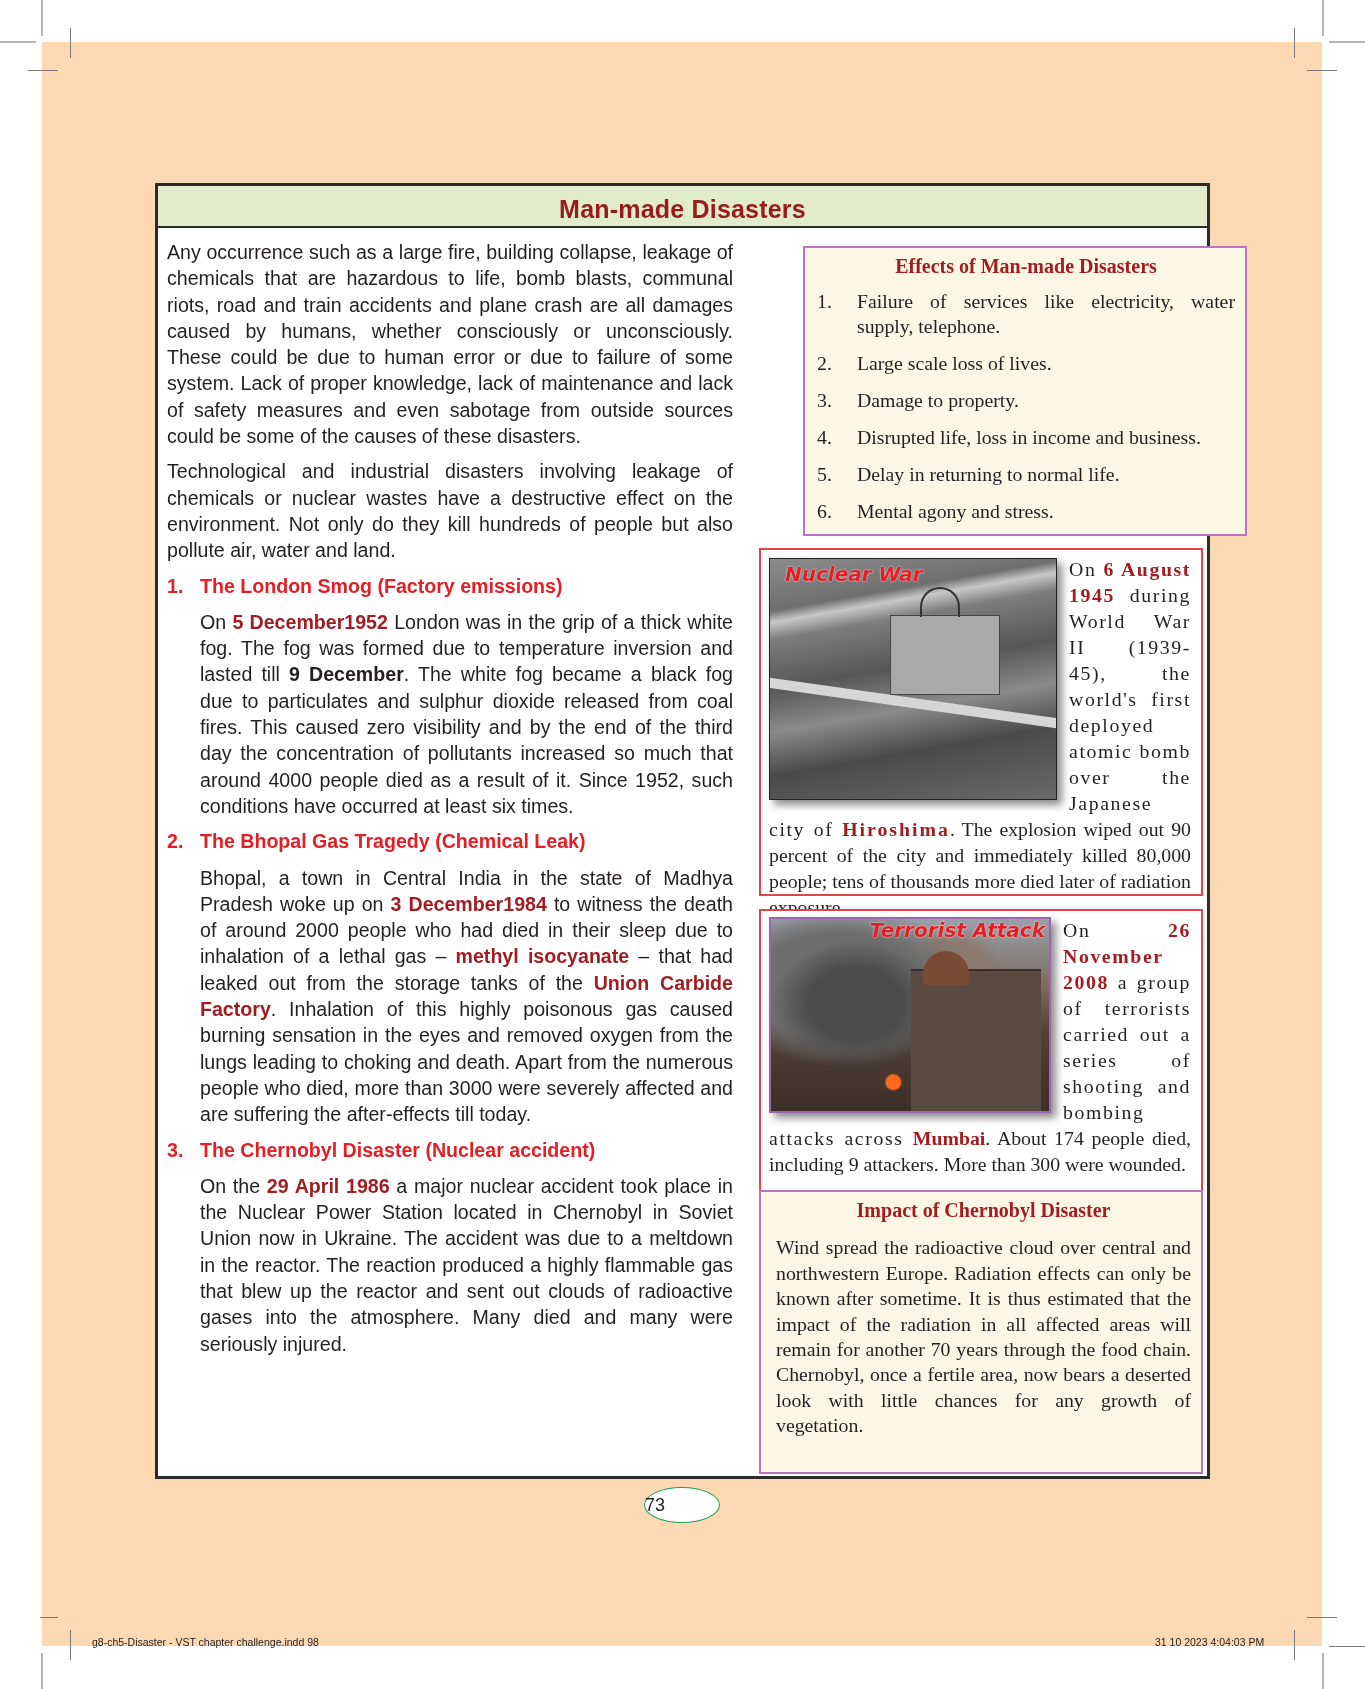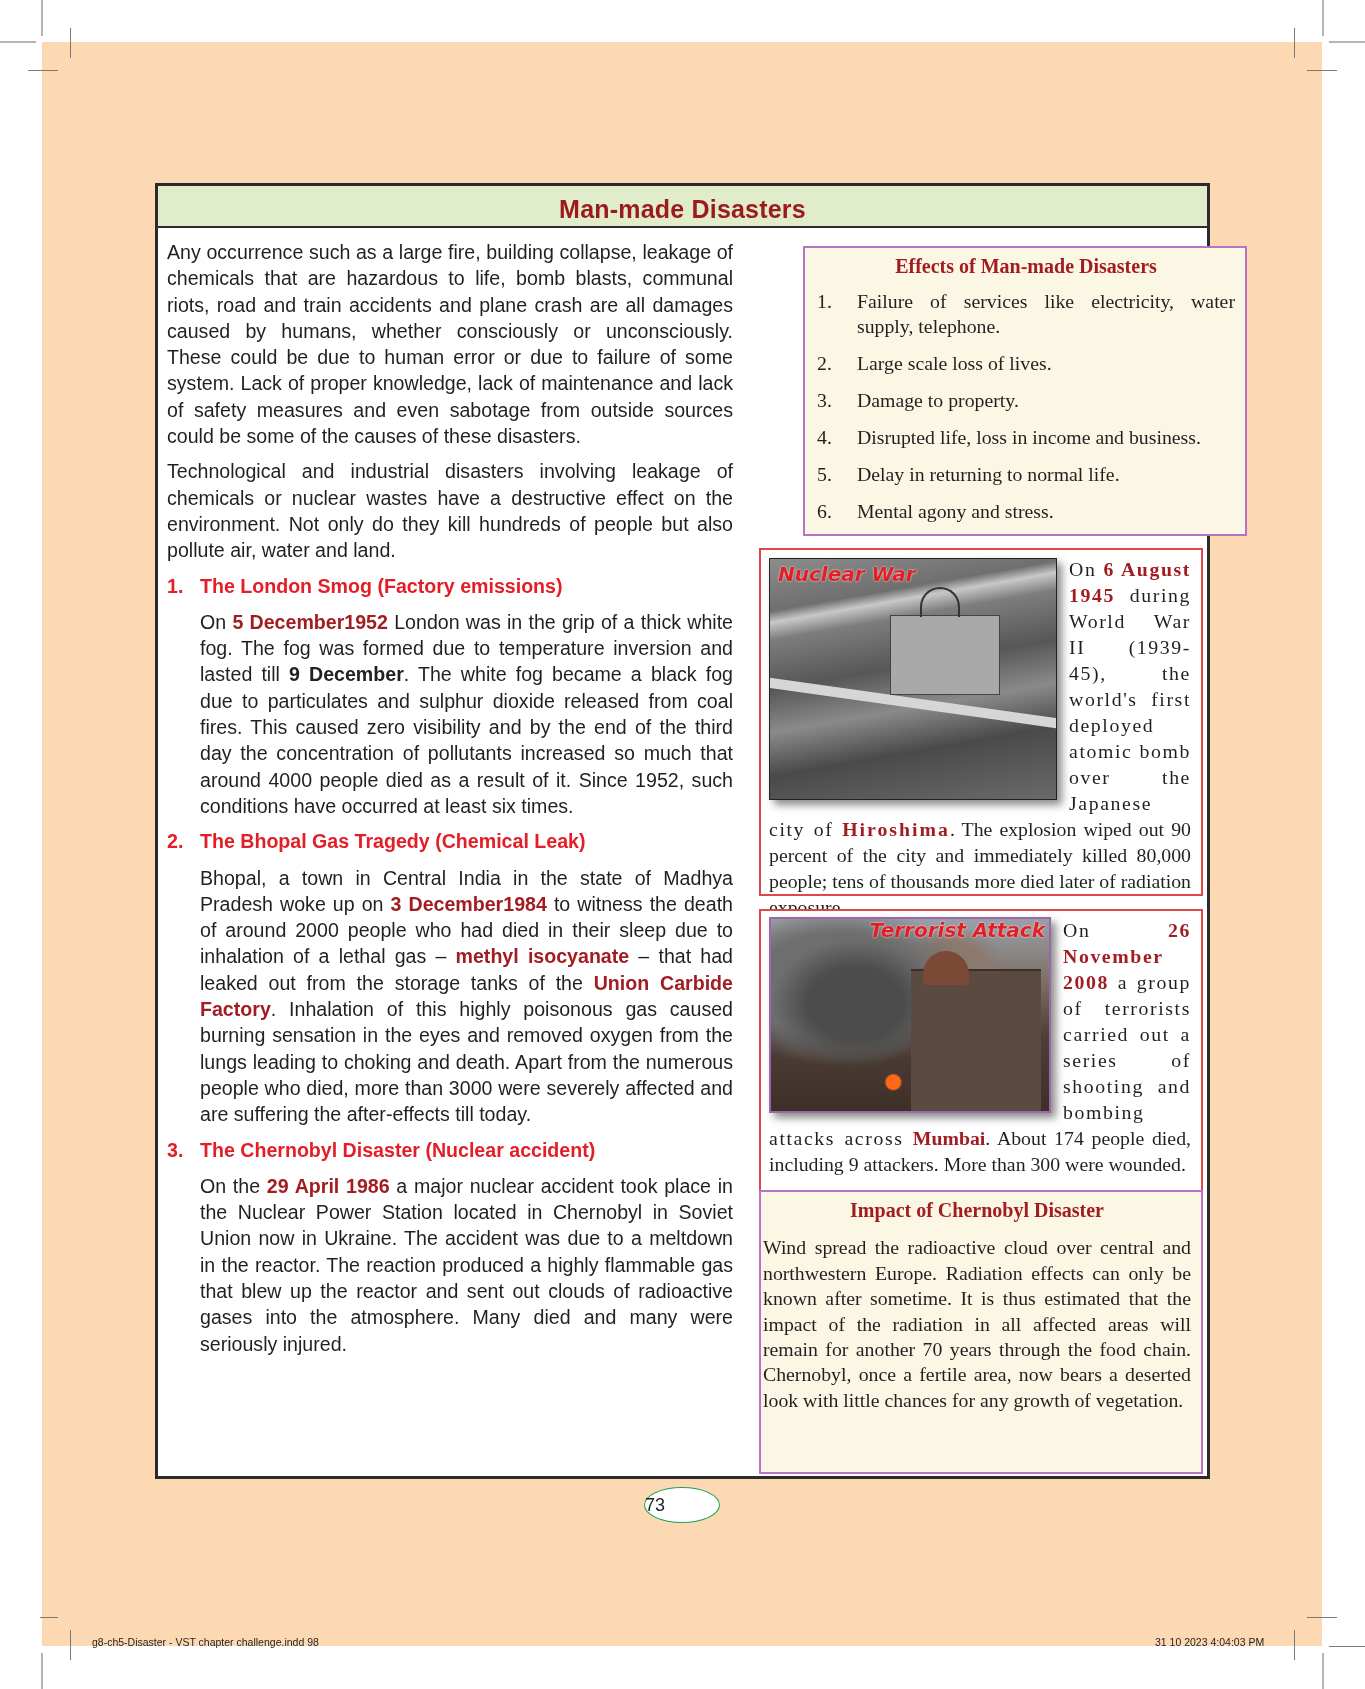--- a/index.html
+++ b/index.html
@@ -35,33 +35,33 @@
   .terror-box { top: 723px; height: 332px; }
   .photo { float: left; margin: 0 12px 4px 0; position: relative; box-shadow: 5px 5px 8px rgba(0,0,0,0.45); overflow: hidden; }
   .photo-nuclear { width: 288px; height: 242px; margin-top: 2px; border: 1px solid #222; background:
       radial-gradient(ellipse at 60% 35%, #d9d9d9 0 8%, transparent 9%),
       linear-gradient(170deg, #8c8c8c 0%, #6f6f6f 18%, #c8c8c8 22%, #7d7d7d 28%, #575757 45%, #8a8a8a 60%, #4a4a4a 75%, #6a6a6a 100%); }
   .photo-terror { width: 282px; height: 196px; border: 2px solid #9a68a8; background:
       radial-gradient(circle at 44% 85%, #ff6a1a 0 3%, transparent 4%),
       radial-gradient(ellipse at 25% 35%, #6e6e6e 0 30%, transparent 45%),
       radial-gradient(ellipse at 65% 25%, #8c7a6e 0 12%, transparent 20%),
       linear-gradient(180deg, #9aa0a8 0%, #7a6c62 35%, #4f4038 60%, #3d2f28 100%); }
-  .photo-label { position: absolute; font-family: "DejaVu Sans", sans-serif; font-style: italic; color: #e31e26; font-size: 20px; font-weight: bold; text-shadow: 0 0 2px #fff; }
+  .photo-label { position: absolute; font-family: "DejaVu Sans", sans-serif; font-style: italic; color: #e31e26; font-size: 20px; font-weight: bold; text-shadow: 0 0 2px #fff; margin-left: 7px; }
   .photo-nuclear .photo-label { left: 8px; top: 2px; }
   .photo-terror .photo-label { right: 4px; top: -2px; }
   .dome { position: absolute; left: 150px; top: 28px; width: 40px; height: 30px; border: 2px solid #333; border-bottom: none; border-radius: 20px 20px 0 0; }
   .ruin { position: absolute; left: 120px; top: 56px; width: 110px; height: 80px; background: #a9a9a9; border: 1px solid #444; }
   .road { position: absolute; left: -10px; top: 140px; width: 320px; height: 10px; background: #d6d6d6; transform: rotate(8deg); }
   .tower { position: absolute; left: 140px; top: 50px; width: 130px; height: 146px; background: #5b4a3f; border-top: 2px solid #3b2e27; }
   .cupola { position: absolute; left: 152px; top: 32px; width: 46px; height: 34px; background: #7a4a36; border-radius: 24px 24px 4px 4px; }
   .smoke { position: absolute; left: 0; top: 20px; width: 170px; height: 130px; background: radial-gradient(ellipse at 50% 50%, #4c4c4c 0 40%, transparent 70%); }
   .tj { letter-spacing: 1.6px; }
   .event-text { text-align: justify; }
 
-  .chernobyl-box { position: absolute; left: 601px; top: 1004px; width: 444px; height: 284px; background: #fbf7e4; border: 2px solid #b874c2; padding: 6px 10px 0 2px; font-family: "Liberation Serif", serif; font-size: 19.8px; line-height: 25.4px; }
+  .chernobyl-box { position: absolute; left: 601px; top: 1004px; width: 444px; height: 284px; background: #fbf7e4; border: 2px solid #b874c2; padding: 6px 10px 0 15px; font-family: "Liberation Serif", serif; font-size: 19.8px; line-height: 25.4px; }
   .chernobyl-box .box-title { margin-bottom: 12px; }
   .chernobyl-text { text-align: justify; }
 
   .page-num { position: absolute; left: 644px; top: 1487px; width: 76px; height: 36px; border: 1px solid #1aa05a; border-radius: 50%; background: #ffffff; text-align: left; line-height: 34px; font-size: 18px; color: #231f20; }
 
   .footer-left { position: absolute; left: 92px; top: 1636px; font-size: 10.5px; color: #231f20; }
   .footer-right { position: absolute; left: 1155px; top: 1636px; font-size: 10.5px; color: #231f20; }
 </style>
 </head>
 <body>

